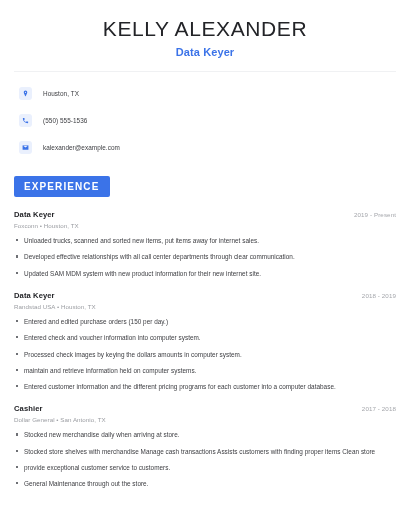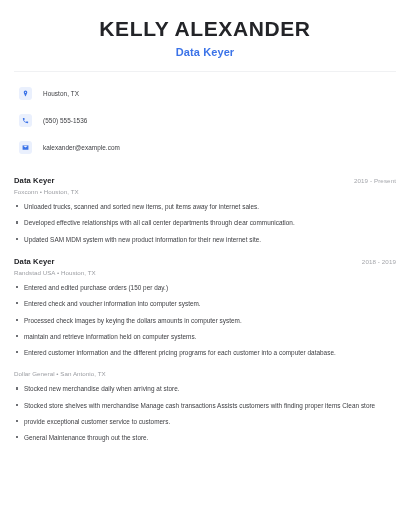--- a/index.html
+++ b/index.html
@@ -15,21 +15,21 @@
 
   .page { padding: 0 14px; }
 
   
   .header {
     text-align: center;
     padding-top: 17px;
   }
   .name {
     font-size: 21px;
-    font-weight: bold;
+    font-weight: normal;
     letter-spacing: 0.6px;
     color: #232428;
     line-height: 1.15;
   }
   .role {
     font-size: 11px;
     font-weight: bold;
     color: #3b73e8;
     margin-top: 5px;
     letter-spacing: 0.1px;
@@ -169,20 +169,21 @@
         <svg width="7" height="7" viewBox="0 0 24 24" fill="#3b73e8">
           <path d="M2 5.5A1.5 1.5 0 0 1 3.5 4h17A1.5 1.5 0 0 1 22 5.5v13A1.5 1.5 0 0 1 20.5 20h-17A1.5 1.5 0 0 1 2 18.5v-13zm2.2.5L12 12.2 19.8 6H4.2z"></path>
         </svg>
       </span>
       <span class="contact-text">kalexander@example.com</span>
     </div>
 
   </div>
 
   <div class="experience-section">
+    <div class="section-title">EXPERIENCE</div>
 
     <div class="job">
       <div class="job-head">
         <span class="job-title">Data Keyer</span>
         <span class="job-dates">2019 - Present</span>
       </div>
       <div class="job-sub">Foxconn • Houston, TX</div>
       <ul class="bullets">
         <li>Unloaded trucks, scanned and sorted new items, put items away for internet sales.</li>
         <li>Developed effective relationships with all call center departments through clear communication.</li>
@@ -199,20 +200,24 @@
       <ul class="bullets">
         <li>Entered and edited purchase orders (150 per day.)</li>
         <li>Entered check and voucher information into computer system.</li>
         <li>Processed check images by keying the dollars amounts in computer system.</li>
         <li>maintain and retrieve information held on computer systems.</li>
         <li>Entered customer information and the different pricing programs for each customer into a computer database.</li>
       </ul>
     </div>
 
     <div class="job">
+      <div class="job-head">
+        <span class="job-title">Cashier</span>
+        <span class="job-dates">2017 - 2018</span>
+      </div>
       <div class="job-sub">Dollar General • San Antonio, TX</div>
       <ul class="bullets">
         <li>Stocked new merchandise daily when arriving at store.</li>
         <li>Stocked store shelves with merchandise Manage cash transactions Assists customers with finding proper items Clean store</li>
         <li>provide exceptional customer service to customers.</li>
         <li>General Maintenance through out the store.</li>
       </ul>
     </div>
   </div>
 

